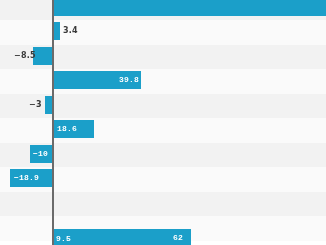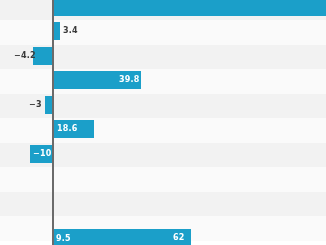--- a/index.html
+++ b/index.html
@@ -43,20 +43,21 @@
     top:50%;
     transform:translateY(-50%);
     font-size:8px;
     font-weight:bold;
     letter-spacing:0.2px;
     white-space:nowrap;
     line-height:1;
   }
   .vlabel.inside{
     color:#ffffff;
+    font-family:Liberation Mono, monospace;
   }
   .vlabel.outside{
     color:#3a3a3a;
   }
   .axis{
     position:absolute;
     top:0;
     width:1.5px;
     height:245px;
     background:#6b6b6b;
@@ -83,38 +84,42 @@
   <div class="plot" id="bars-layer">
       <div class="row" style="top: -2px; height: 18px;">
         <div class="bar" style="left: 52px; width: 278px; background: rgb(27, 159, 201);"></div>
       </div>
       <div class="row" style="top: 22px; height: 18px;">
         <div class="bar" style="left: 52px; width: 8px; background: rgb(27, 159, 201);"></div>
         <span class="vlabel outside" style="left: 63px; color: rgb(58, 58, 58);">3.4</span>
       </div>
       <div class="row" style="top: 46.5px; height: 18px;">
         <div class="bar" style="left: 33px; width: 19px; background: rgb(27, 159, 201);"></div>
-        <span class="vlabel outside" style="left: 14px; color: rgb(58, 58, 58);">−4.2</span>
+        <span class="vlabel outside" style="left: 14px; color: rgb(58, 58, 58);">−8.5</span>
       </div>
       <div class="row" style="top: 71px; height: 18px;">
         <div class="bar" style="left: 52px; width: 89px; background: rgb(27, 159, 201);"></div>
         <span class="vlabel inside" style="left: 119px; color: rgb(255, 255, 255);">39.8</span>
       </div>
       <div class="row" style="top: 95.5px; height: 18px;">
         <div class="bar" style="left: 45px; width: 7px; background: rgb(27, 159, 201);"></div>
         <span class="vlabel outside" style="left: 29px; color: rgb(58, 58, 58);">−3</span>
       </div>
       <div class="row" style="top: 120px; height: 18px;">
         <div class="bar" style="left: 52px; width: 42px; background: rgb(27, 159, 201);"></div>
         <span class="vlabel inside" style="left: 57px; color: rgb(255, 255, 255);">18.6</span>
       </div>
       <div class="row" style="top: 144.5px; height: 18px;">
         <div class="bar" style="left: 30px; width: 22px; background: rgb(27, 159, 201);"></div>
         <span class="vlabel inside" style="left: 33px; color: rgb(255, 255, 255);">−10</span>
       </div>
+      <div class="row" style="top: 169px; height: 18px;">
+        <div class="bar" style="left: 10px; width: 42px; background: rgb(27, 159, 201);"></div>
+        <span class="vlabel inside" style="left: 14px; color: rgb(255, 255, 255);">−18.9</span>
+      </div>
       <div class="row" style="top: 193.5px; height: 18px; margin-top: 35px;">
         <div class="bar" style="left: 52px; width: 139px; background: rgb(27, 159, 201);"></div>
         <span class="vlabel inside" style="left: 173px; color: rgb(255, 255, 255);">62</span>
       </div>
       <div class="row" style="top: 230px; height: 18px; text-align: right;">
         <div class="bar" style="left: 52px; width: 21px; background: rgb(27, 159, 201);"></div>
         <span class="vlabel inside" style="left: 56px; color: rgb(255, 255, 255);">9.5</span>
       </div>
     </div>
 

